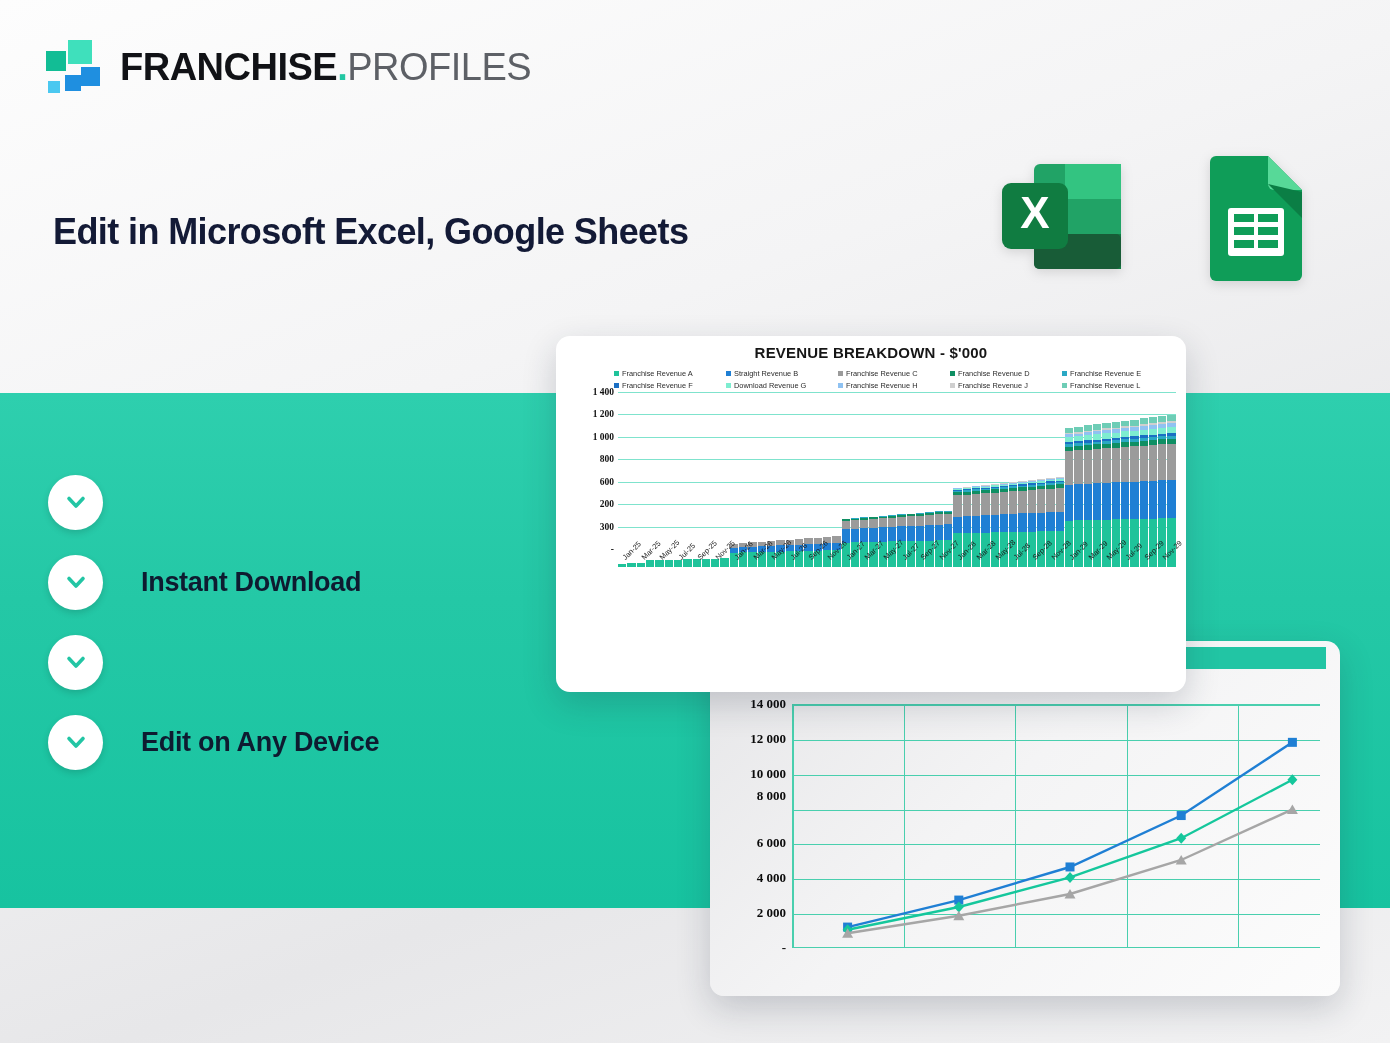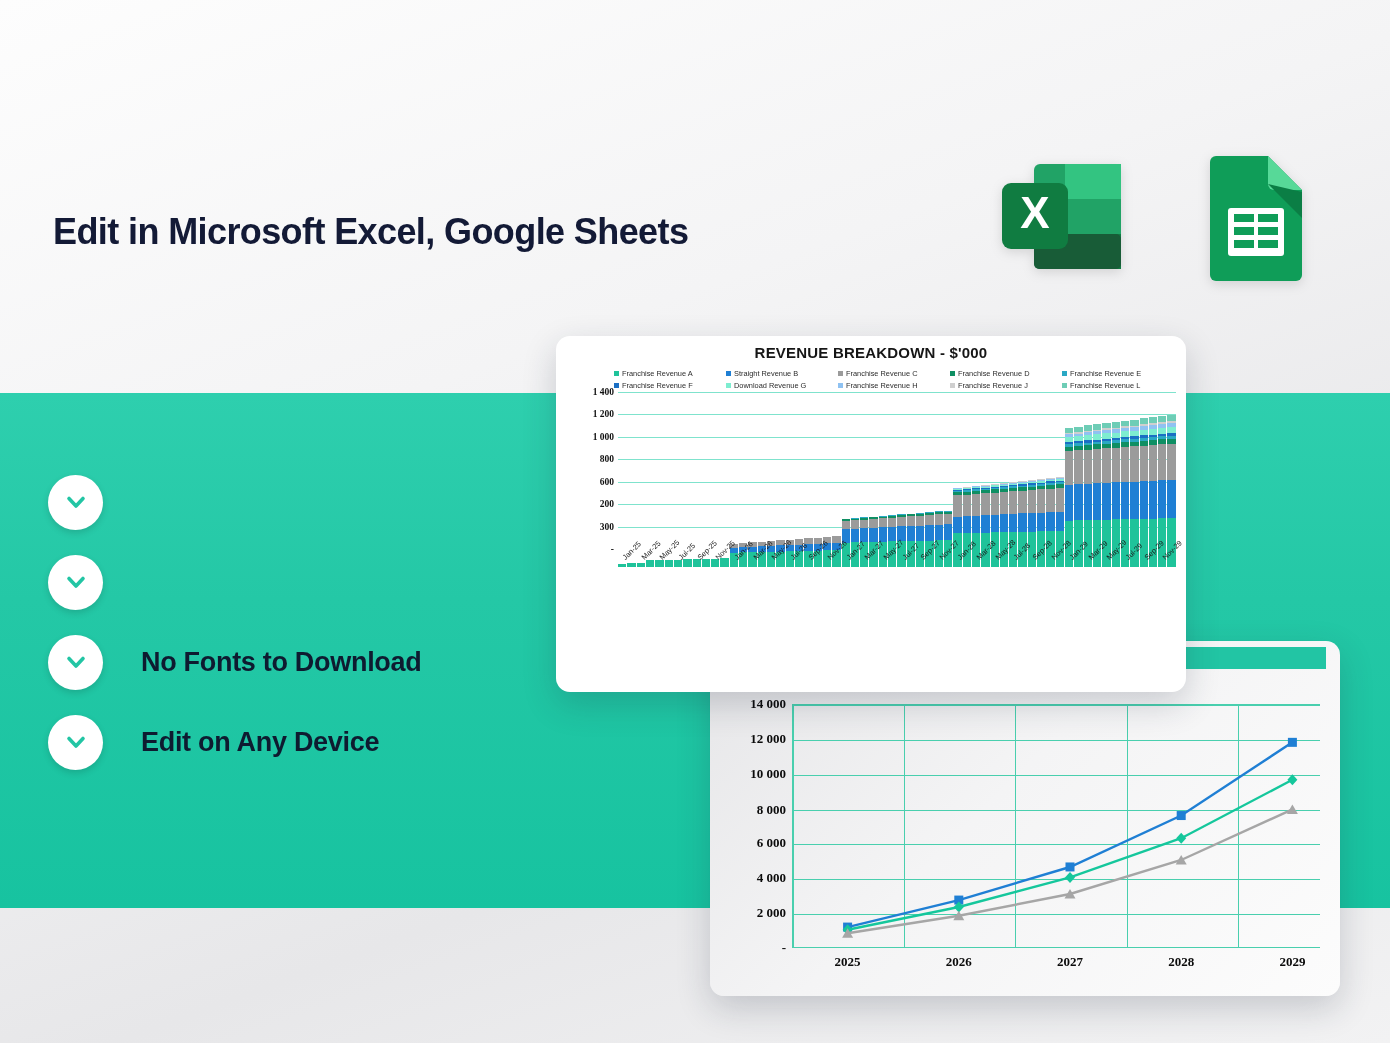--- a/index.html
+++ b/index.html
@@ -101,20 +101,32 @@
   .gm-x span{position:absolute;font-size:13px;font-weight:bold;color:#0b0b0b;
     transform:translateX(-50%);font-family:"Liberation Serif",serif;}
 </style>
 </head>
 <body>
 
 <div class="root">
 
   <div class="teal-band"></div>
 
+  <div class="logo">
+    <div class="logo-mark">
+      <i class="sq1"></i>
+        <i class="sq2"></i>
+        <i class="sq3"></i>
+        <i class="sq4"></i>
+        <i class="sq5"></i>
+    </div>
+    <div class="logo-text">
+      <span class="b">FRANCHISE</span><span class="dot">.</span><span class="l">PROFILES</span>
+    </div>
+  </div>
 
   <div class="headline">Edit in Microsoft Excel, Google Sheets</div>
 
   <div class="app-icons">
     <div class="icon-wrap">
       <svg width="134" height="129" viewBox="0 0 134 129">
         <rect x="40" y="12" width="87" height="105" rx="6" fill="#21A366"></rect>
         <rect x="71" y="12" width="56" height="35" fill="#33C481"></rect>
         <rect x="71" y="47" width="56" height="35" fill="#21A366"></rect>
         <rect x="71" y="82" width="56" height="35" fill="#107C41"></rect>
@@ -147,28 +159,28 @@
             <path d="M8 11.5 L15 19 L22 11.5" fill="none" stroke="#22c5a4" stroke-width="3.6" stroke-linecap="round" stroke-linejoin="round"></path>
           </svg>
       </span>
     </div>
     <div class="feature">
       <span class="f-circle">
         <svg width="30" height="30" viewBox="0 0 30 30">
             <path d="M8 11.5 L15 19 L22 11.5" fill="none" stroke="#22c5a4" stroke-width="3.6" stroke-linecap="round" stroke-linejoin="round"></path>
           </svg>
       </span>
+      <span class="f-label">Instant Download</span>
     </div>
     <div class="feature">
       <span class="f-circle">
         <svg width="30" height="30" viewBox="0 0 30 30">
             <path d="M8 11.5 L15 19 L22 11.5" fill="none" stroke="#22c5a4" stroke-width="3.6" stroke-linecap="round" stroke-linejoin="round"></path>
           </svg>
       </span>
-      <span class="f-label">No Fonts to Download</span>
     </div>
     <div class="feature">
       <span class="f-circle">
         <svg width="30" height="30" viewBox="0 0 30 30">
             <path d="M8 11.5 L15 19 L22 11.5" fill="none" stroke="#22c5a4" stroke-width="3.6" stroke-linecap="round" stroke-linejoin="round"></path>
           </svg>
       </span>
       <span class="f-label">Edit on Any Device</span>
     </div>
   </div>
@@ -182,21 +194,21 @@
           <span>oss Margin</span>
         </span>
       </div>
     </div>
     <div class="gm-plot">
       <div class="gm-y">
           <span style="top: 244px;">-</span>
           <span style="top: 209.143px;">2 000</span>
           <span style="top: 174.286px;">4 000</span>
           <span style="top: 139.429px;">6 000</span>
-          <span style="top: 106px;">8 000</span>
+          <span style="top: 92px;">8 000</span>
           <span style="top: 69.7143px;">10 000</span>
           <span style="top: 34.8571px;">12 000</span>
           <span style="top: 0px;">14 000</span>
         </div>
       <div class="gm-grid">
           <div class="h" style="top: 209.143px;"></div>
           <div class="h" style="top: 174.286px;"></div>
           <div class="h" style="top: 139.429px;"></div>
           <div class="h" style="top: 104.571px;"></div>
           <div class="h" style="top: 69.7143px;"></div>
@@ -221,27 +233,20 @@
           <polygon points="278,167.9142857142857 283,173.4142857142857 278,178.9142857142857 273,173.4142857142857" fill="#15c79c"></polygon>
           <polygon points="389.2,128.7 394.2,134.2 389.2,139.7 384.2,134.2" fill="#15c79c"></polygon>
           <polygon points="500.40000000000003,70.31428571428572 505.40000000000003,75.81428571428572 500.40000000000003,81.31428571428572 495.40000000000003,75.81428571428572" fill="#15c79c"></polygon>
           <polyline points="55.6,229.2 166.8,211.8 278.0,190.0 389.2,156.0 500.4,105.4" fill="none" stroke="#a6a6a6" stroke-width="2.4"></polyline>
           <polygon points="55.6,224.18571428571428 61.1,233.68571428571428 50.1,233.68571428571428" fill="#a6a6a6"></polygon>
           <polygon points="166.79999999999998,206.75714285714287 172.29999999999998,216.25714285714287 161.29999999999998,216.25714285714287" fill="#a6a6a6"></polygon>
           <polygon points="278,184.9714285714286 283.5,194.4714285714286 272.5,194.4714285714286" fill="#a6a6a6"></polygon>
           <polygon points="389.2,150.98571428571427 394.7,160.48571428571427 383.7,160.48571428571427" fill="#a6a6a6"></polygon>
           <polygon points="500.40000000000003,100.44285714285715 505.90000000000003,109.94285714285715 494.90000000000003,109.94285714285715" fill="#a6a6a6"></polygon>
         </svg>
-      <div class="gm-x">
-          <span style="left: 55.6px;">2025</span>
-          <span style="left: 166.8px;">2026</span>
-          <span style="left: 278px;">2027</span>
-          <span style="left: 389.2px;">2028</span>
-          <span style="left: 500.4px;">2029</span>
-        </div>
     </div>
   </div>
 
   <div class="card card-rev">
     <div class="rev-title">REVENUE BREAKDOWN - $'000</div>
     <div class="legend">
         <div class="lg">
           <span class="sw" style="background: rgb(31, 195, 154);"></span>
           <span>Franchise Revenue A</span>
         </div>

